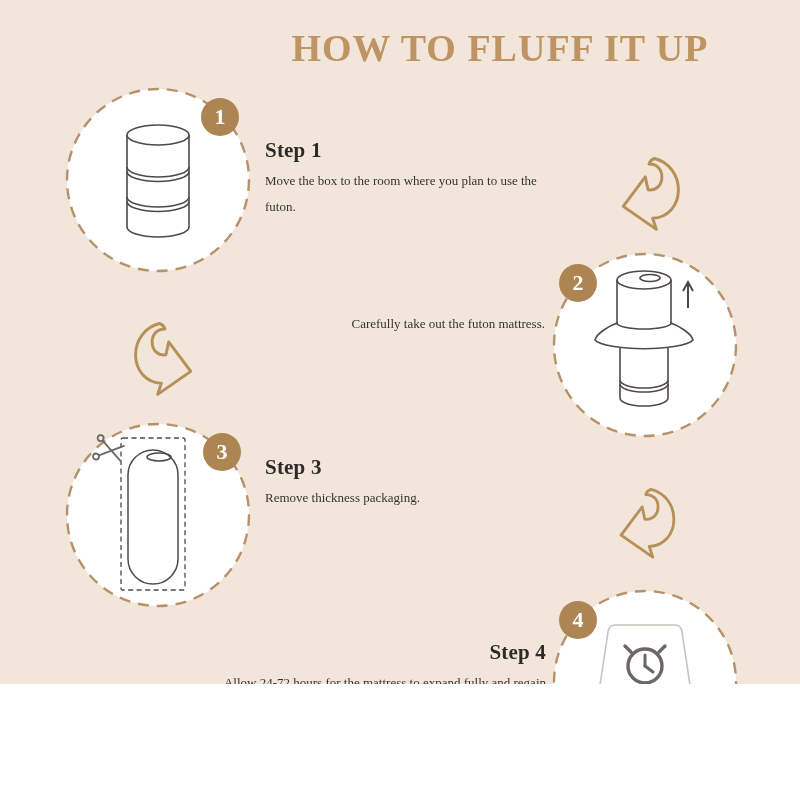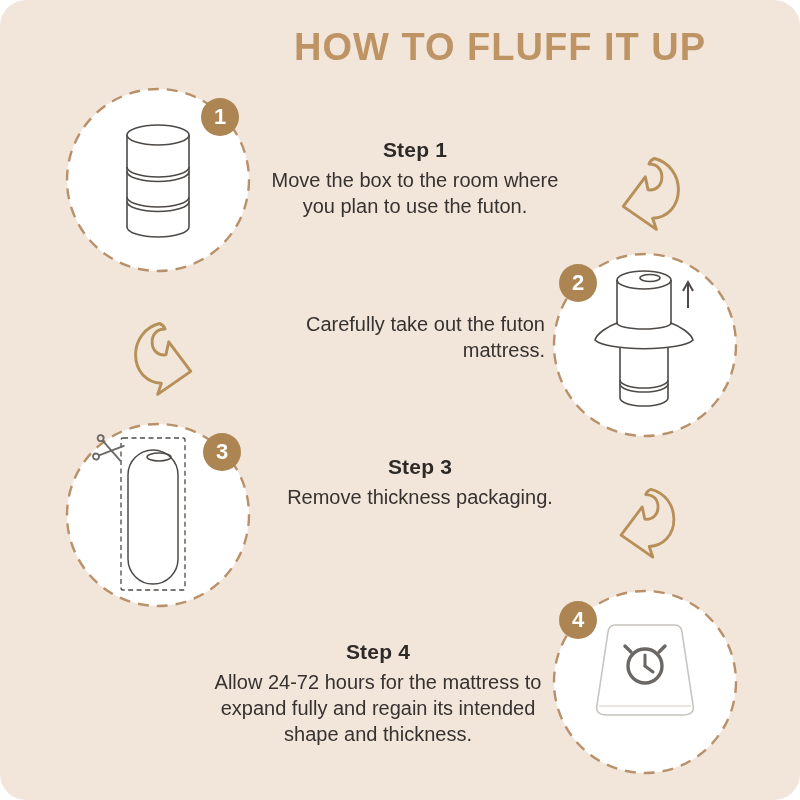--- a/index.html
+++ b/index.html
@@ -1,36 +1,35 @@
 <!DOCTYPE html>
 <html><head>
 <meta charset="utf-8">
 <style>
   html,body { margin:0; padding:0; background:#ffffff; }
   .canvas {
-    position:relative; width:800px; height:800px;
+    position:relative; width:800px; height:684px;
     background:#F2E6DB; overflow:hidden;
-    font-family:Liberation Sans, sans-serif;
-    border-radius:26px;
+    font-family:Liberation Serif, serif;
   }
   .title {
     position:absolute; top:26px; left:180px; width:640px;
     text-align:center; font-size:38px; font-weight:bold;
     letter-spacing:1px; color:#BE9464; white-space:nowrap;
   }
   .circle { position:absolute; width:186px; height:186px; }
   .badge {
     position:absolute; width:38px; height:38px; border-radius:50%;
     background:#AC8553; color:#FFFFFF; font-size:22px; font-weight:bold;
     display:flex; align-items:center; justify-content:center; z-index:5;
   }
   .step-text { position:absolute; color:#373230; }
   .step-text h2 { margin:0 0 5px 0; font-size:21px; font-weight:bold; color:#2E2A27; letter-spacing:.2px; }
-  .step-text p  { margin:0; font-size:20px; line-height:26px; }
-  .align-left  { text-align:center; }
+  .step-text p  { margin:0; font-size:13px; line-height:26px; }
+  .align-left  { text-align:left; }
   .align-right { text-align:right; }
   .arrow { position:absolute; }
   svg { display:block; }
 </style>
 </head>
 <body>
 
 <div class="canvas">
 
   <div class="title">HOW TO FLUFF IT UP</div>
@@ -148,18 +147,18 @@
           <path d="M70 47 L78 53" stroke-width="3"></path>
           <path d="M56 33 L50 27" stroke-width="3.4"></path>
           <path d="M84 33 L90 27" stroke-width="3.4"></path>
         </g>
       </g>
     </svg>
   </div>
   <div class="badge" style="left:559px; top:601px;">
     <span>4</span>
   </div>
-  <div class="step-text align-right" style="left:210px; top:640px; width:336px;text-align:center;">
+  <div class="step-text align-right" style="left:210px; top:640px; width:336px;">
     <h2>Step 4</h2>
     <p>Allow 24-72 hours for the mattress to expand fully and regain its intended shape and thickness.</p>
   </div>
 
 </div>
 
 </body></html>

